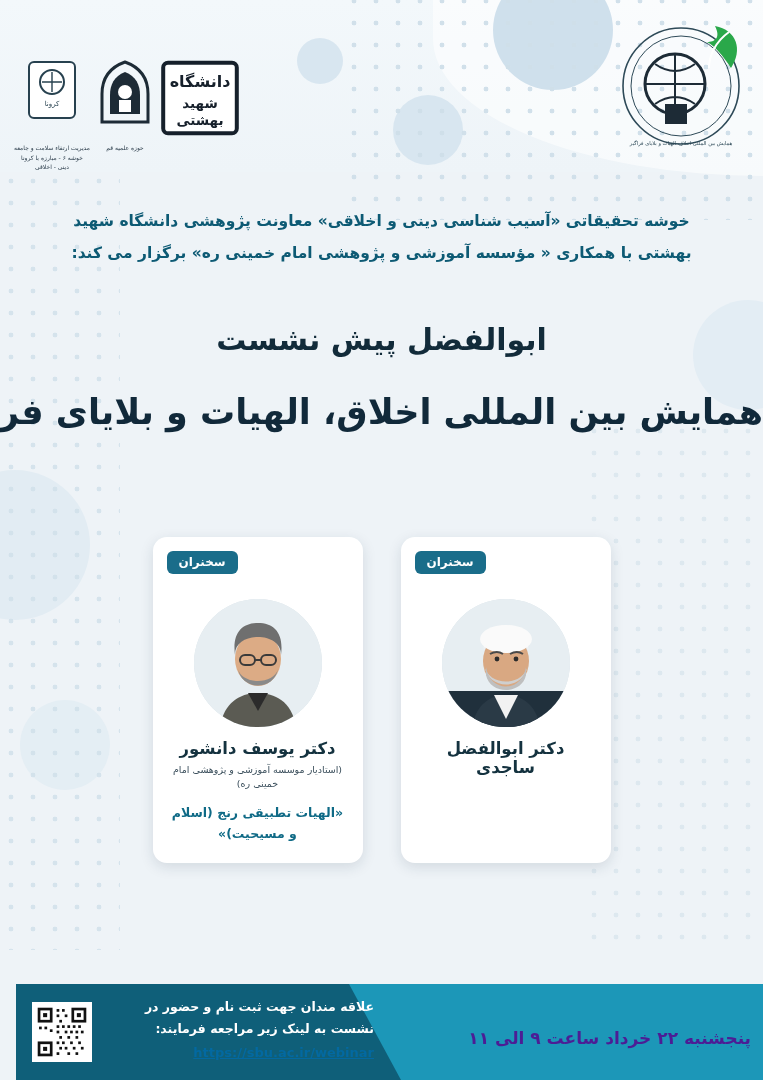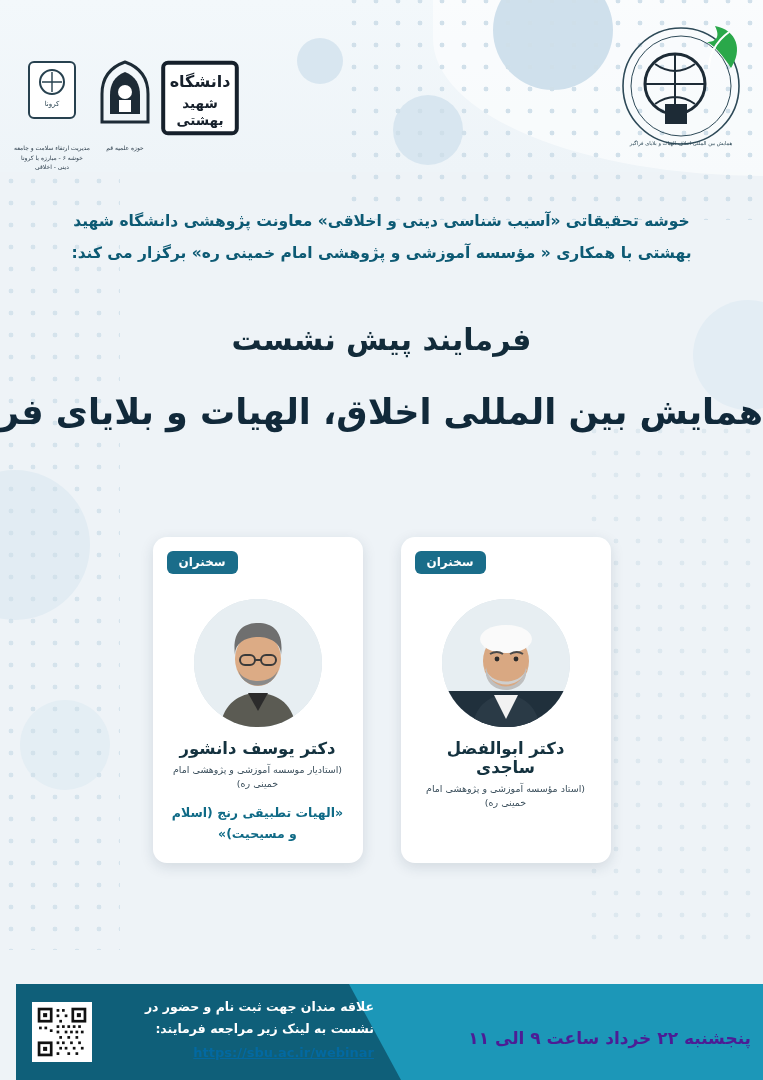--- a/index.html
+++ b/index.html
@@ -235,21 +235,21 @@
     <circle cx="64" cy="72" r="30" fill="none" stroke="#1d2b36" stroke-width="3"></circle>
     <path d="M34 72 H94 M64 42 V102 M44 52 Q64 66 84 52 M44 92 Q64 78 84 92" fill="none" stroke="#1d2b36" stroke-width="2"></path>
     <rect x="54" y="92" width="22" height="20" fill="#1d2b36"></rect>
     <path d="M104 14 C126 18 132 38 120 56 C112 44 104 34 96 30 C104 30 110 26 104 14 Z" fill="#2aa84a"></path>
     <path d="M118 20 C104 30 98 44 98 56" stroke="#ffffff" stroke-width="2" fill="none"></path>
     <text x="70" y="133" text-anchor="middle" font-size="5.2" fill="#2e4a58" font-family="'DejaVu Sans',sans-serif">همایش بین المللی اخلاق، الهیات و بلایای فراگیر</text>
   </svg>
 
   <div class="intro">خوشه تحقیقاتی «آسیب شناسی دینی و اخلاقی» معاونت پژوهشی دانشگاه شهید بهشتی با همکاری « مؤسسه آموزشی و پژوهشی امام خمینی ره» برگزار می کند:</div>
 
-  <div class="title-sub">فرمایند پیش نشست</div>
+  <div class="title-sub">ابوالفضل پیش نشست</div>
   <div class="title-main">همایش بین المللی اخلاق، الهیات و بلایای فراگیر</div>
 
   <div class="cards">
 
     <div class="card">
       <div class="ribbon">سخنران</div>
       <div class="portrait">
         <svg viewBox="0 0 128 128" width="128" height="128">
           <rect width="128" height="128" fill="#e7eef2"></rect>
           <rect x="0" y="92" width="128" height="36" fill="#20303c"></rect>
@@ -259,21 +259,20 @@
           <path d="M42 52 C44 30 84 30 86 52 C88 40 80 26 64 26 C48 26 40 40 42 52 Z" fill="#f4f4f4"></path>
           <ellipse cx="64" cy="40" rx="26" ry="14" fill="#fafafa"></ellipse>
           <path d="M42 66 C46 92 82 92 86 66 C82 88 46 88 42 66 Z" fill="#cfcfcf"></path>
           <path d="M44 68 C48 94 80 94 84 68 L84 76 C80 96 48 96 44 76 Z" fill="#bfbfbf"></path>
           <circle cx="55" cy="60" r="2.4" fill="#2b2b2b"></circle>
           <circle cx="74" cy="60" r="2.4" fill="#2b2b2b"></circle>
           <path d="M48 55 Q55 51 61 55 M68 55 Q75 51 81 55" stroke="#4a4a4a" stroke-width="2" fill="none"></path>
         </svg>
       </div>
       <div class="speaker-name">دکتر ابوالفضل ساجدی</div>
-      <div class="speaker-affil">(استاد مؤسسه آموزشی و پژوهشی امام خمینی ره)</div>
     </div>
 
     <div class="card">
       <div class="ribbon">سخنران</div>
       <div class="portrait">
         <svg viewBox="0 0 128 128" width="128" height="128">
           <rect width="128" height="128" fill="#e7eef2"></rect>
           <path d="M26 128 C30 102 48 94 64 94 C80 94 98 102 102 128 Z" fill="#5b5b53"></path>
           <path d="M54 94 L64 112 L74 94 Z" fill="#2b2b2b"></path>
           <ellipse cx="64" cy="60" rx="23" ry="27" fill="#dcab85"></ellipse>

